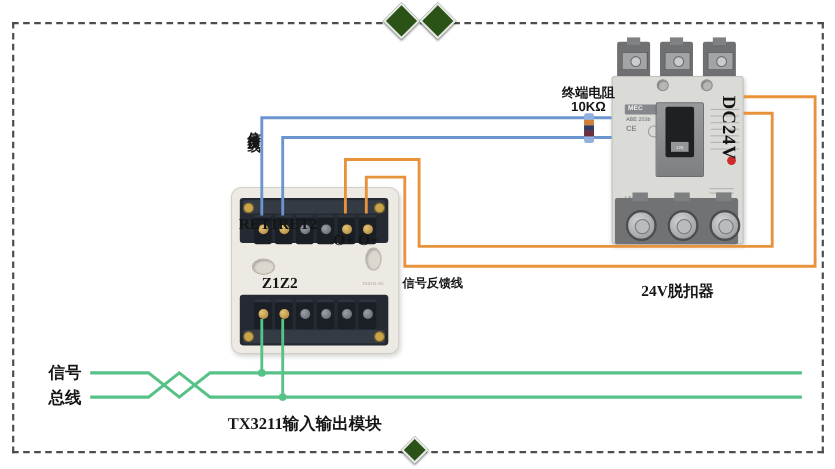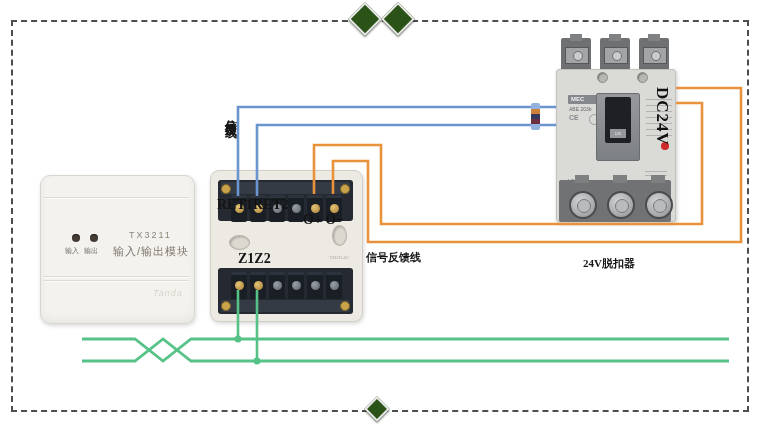--- a/index.html
+++ b/index.html
@@ -80,47 +80,35 @@
 
   
   #wires{left:0;top:0;z-index:5;pointer-events:none;}
 
   
   .lbl{color:#161616;font-weight:bold;z-index:6;}
   #lbl-signal-feedback{left:222px;top:110px;writing-mode:vertical-rl;text-orientation:upright;
         font-size:12px;letter-spacing:1.5px;}
   #lbl-resistor{left:495px;top:78px;width:80px;text-align:center;font-size:12px;line-height:13px;}
   #lbl-output-control{left:366px;top:250px;font-size:11px;}
-  #lbl-breaker-caption{left:583px;top:256px;font-size:11px;font-family:"Liberation Serif", serif;}
+  #lbl-breaker-caption{left:583px;top:256px;font-size:14px;font-family:"Liberation Serif", serif;}
   #lbl-signal-bus{left:44px;top:329px;font-size:15px;line-height:22px;}
   #lbl-module-caption{left:207px;top:376px;font-size:15px;font-family:"Liberation Serif", serif;}
 </style>
 </head>
 <body>
 
 <div id="stage">
 
   <div id="frame" class="abs"></div>
 
   <div class="diamond abs" style="left:353px;top:7px;"></div>
   <div class="diamond abs" style="left:386px;top:7px;"></div>
   <div class="diamond small abs" style="left:368px;top:400px;"></div>
 
-  <div id="io-module" class="abs">
-    <div class="seam abs" style="top:21px;"></div>
-    <div class="seam abs" style="top:100px;"></div>
-    <div class="seam abs" style="top:104px;"></div>
-    <div class="led abs" style="left:31px;top:58px;"></div>
-    <div class="led abs" style="left:49px;top:58px;"></div>
-    <div class="led-label abs" style="left:24px;top:70px;">输入</div>
-    <div class="led-label abs" style="left:43px;top:70px;">输出</div>
-    <div id="io-model" class="abs" style="left:88px;top:54px;">TX3211</div>
-    <div id="io-type" class="abs" style="left:72px;top:68px;">输入/输出模块</div>
-    <div id="io-brand" class="abs" style="left:112px;top:112px;">Tanda</div>
-  </div>
 
   <div id="term-module" class="abs">
     <div class="strip" style="top:9px;height:41px;">
       <div class="bar" style="top:2px;"></div>
       <div class="screw" style="left:3px;top:4px;"></div>
       <div class="screw" style="right:3px;top:4px;"></div>
       <div class="cell" style="left:13px;top:15px;">
           <div class="hole brass"></div>
         </div>
       <div class="cell" style="left:32px;top:15px;">
@@ -238,16 +226,25 @@
 
     <path d="M82,339 H135 L163,361 L191,339 H729" fill="none" stroke-width="2.8" stroke="#57c287"></path>
     <path d="M82,361 H135 L163,339 L191,361 H729" fill="none" stroke-width="2.8" stroke="#57c287"></path>
     <path d="M238,290 V339" fill="none" stroke-width="2.6" stroke="#57c287"></path>
     <path d="M257,290 V361" fill="none" stroke-width="2.6" stroke="#57c287"></path>
     <circle cx="238" cy="339" r="3.5" fill="#57c287"></circle>
     <circle cx="257" cy="361" r="3.5" fill="#57c287"></circle>
   </svg>
 
   <div id="lbl-signal-feedback" class="lbl abs">信号反馈线</div>
+  <div id="lbl-resistor" class="lbl abs">
+    <div>终端电阻</div>
+    <div>10KΩ</div>
+  </div>
   <div id="lbl-output-control" class="lbl abs">信号反馈线</div>
   <div id="lbl-breaker-caption" class="lbl abs">24V脱扣器</div>
+  <div id="lbl-signal-bus" class="lbl abs">
+    <div>信号</div>
+    <div>总线</div>
+  </div>
+  <div id="lbl-module-caption" class="lbl abs">TX3211输入输出模块</div>
 
 </div>
 
 </body></html>

